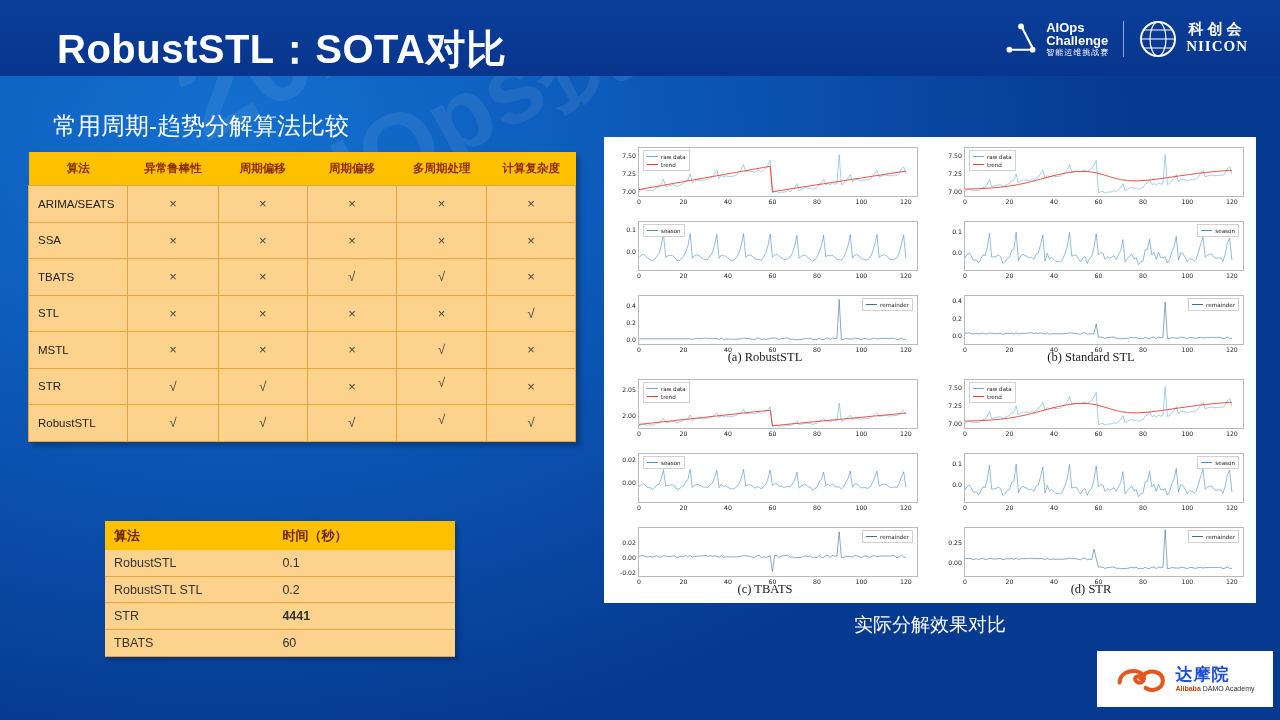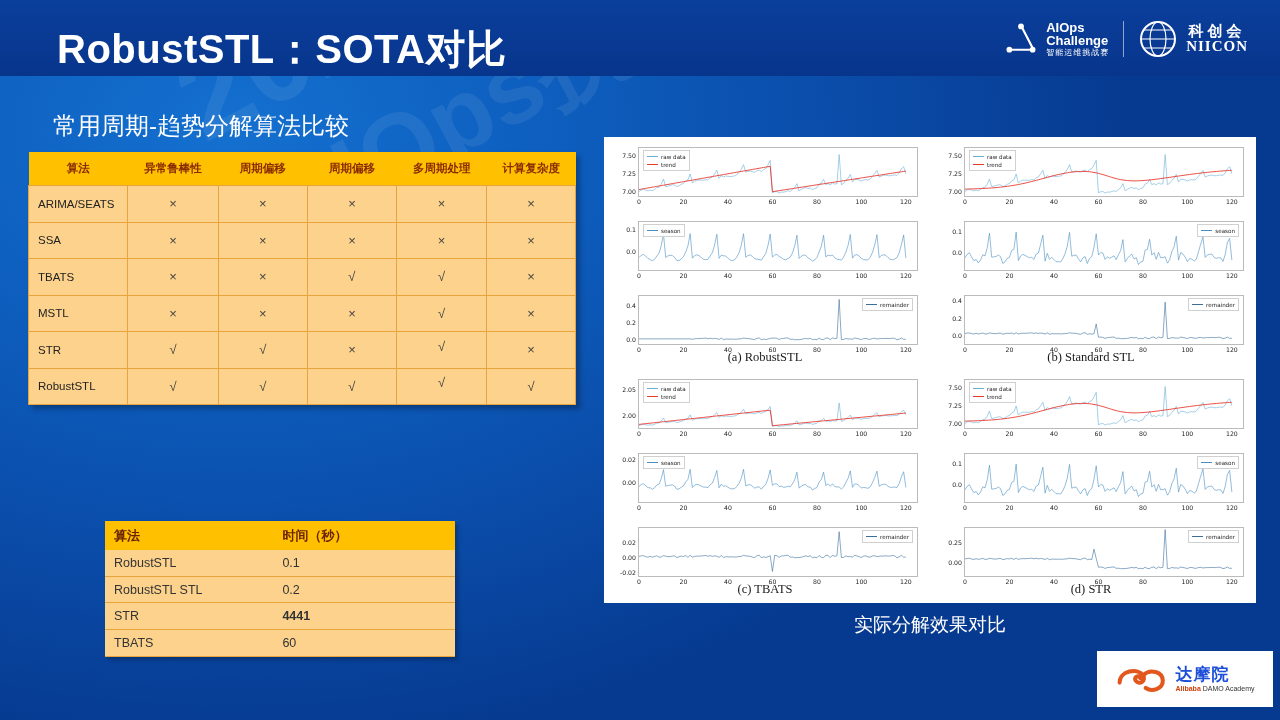--- a/index.html
+++ b/index.html
@@ -23,21 +23,21 @@
   .aiops-mark{width:36px;height:34px;display:block;}
   .aiops-text{line-height:1.04;color:#fff;}
   .aiops-text .l1{font-size:13px;font-weight:bold;display:block;}
   .aiops-text .l2{font-size:13px;font-weight:bold;display:block;}
   .aiops-text .l3{font-size:8px;display:block;letter-spacing:1px;margin-top:1px;}
   .logo-sep{width:1px;height:36px;background:rgba(255,255,255,.55);}
   .logo-niicon{display:flex;align-items:center;gap:8px;}
   .niicon-globe{width:40px;height:40px;display:block;}
   .niicon-text{line-height:1.05;color:#fff;text-align:center;}
   .niicon-text .cn{font-size:15px;font-weight:bold;letter-spacing:4px;display:block;
-     font-family:Liberation Sans, sans-serif;}
+     font-family:Liberation Mono, monospace;}
   .niicon-text .en{font-size:15px;font-weight:bold;letter-spacing:1px;display:block;
      font-family:"Liberation Serif",serif;}
   
   .watermark{position:absolute;left:150px;top:40px;width:700px;height:560px;
     transform:rotate(-28deg);transform-origin:left top;
     font-size:120px;font-weight:bold;color:rgba(255,255,255,.075);
     white-space:nowrap;pointer-events:none;line-height:1.25;}
   .watermark div:nth-child(2){font-size:100px;margin-left:30px;}
   
   .sec-title{position:absolute;color:#ffffff;font-size:24px;white-space:nowrap;}
@@ -176,20 +176,28 @@
           </tr>
           <tr>
             <td class="alg">TBATS</td>
             <td><span class="mark">×</span></td>
             <td><span class="mark">×</span></td>
             <td><span class="mark">√</span></td>
             <td><span class="mark">√</span></td>
             <td><span class="mark">×</span></td>
           </tr>
           <tr>
+            <td class="alg">STL</td>
+            <td><span class="mark">×</span></td>
+            <td><span class="mark">×</span></td>
+            <td><span class="mark">×</span></td>
+            <td><span class="mark">×</span></td>
+            <td><span class="mark">√</span></td>
+          </tr>
+          <tr>
             <td class="alg">MSTL</td>
             <td><span class="mark">×</span></td>
             <td><span class="mark">×</span></td>
             <td><span class="mark">×</span></td>
             <td><span class="mark">√</span></td>
             <td><span class="mark">×</span></td>
           </tr>
           <tr>
             <td class="alg">STR</td>
             <td><span class="mark">√</span></td>

